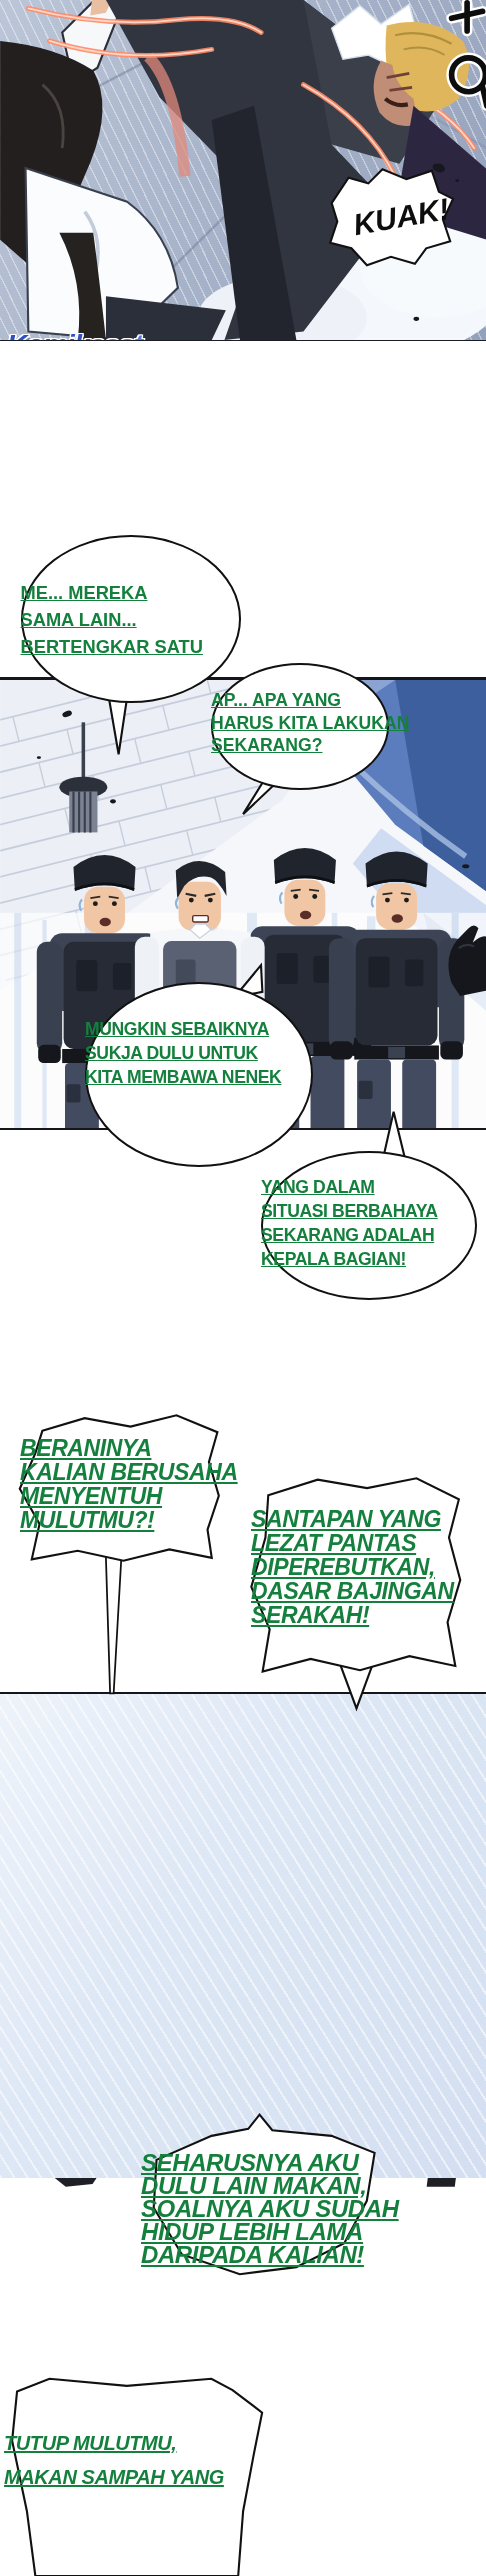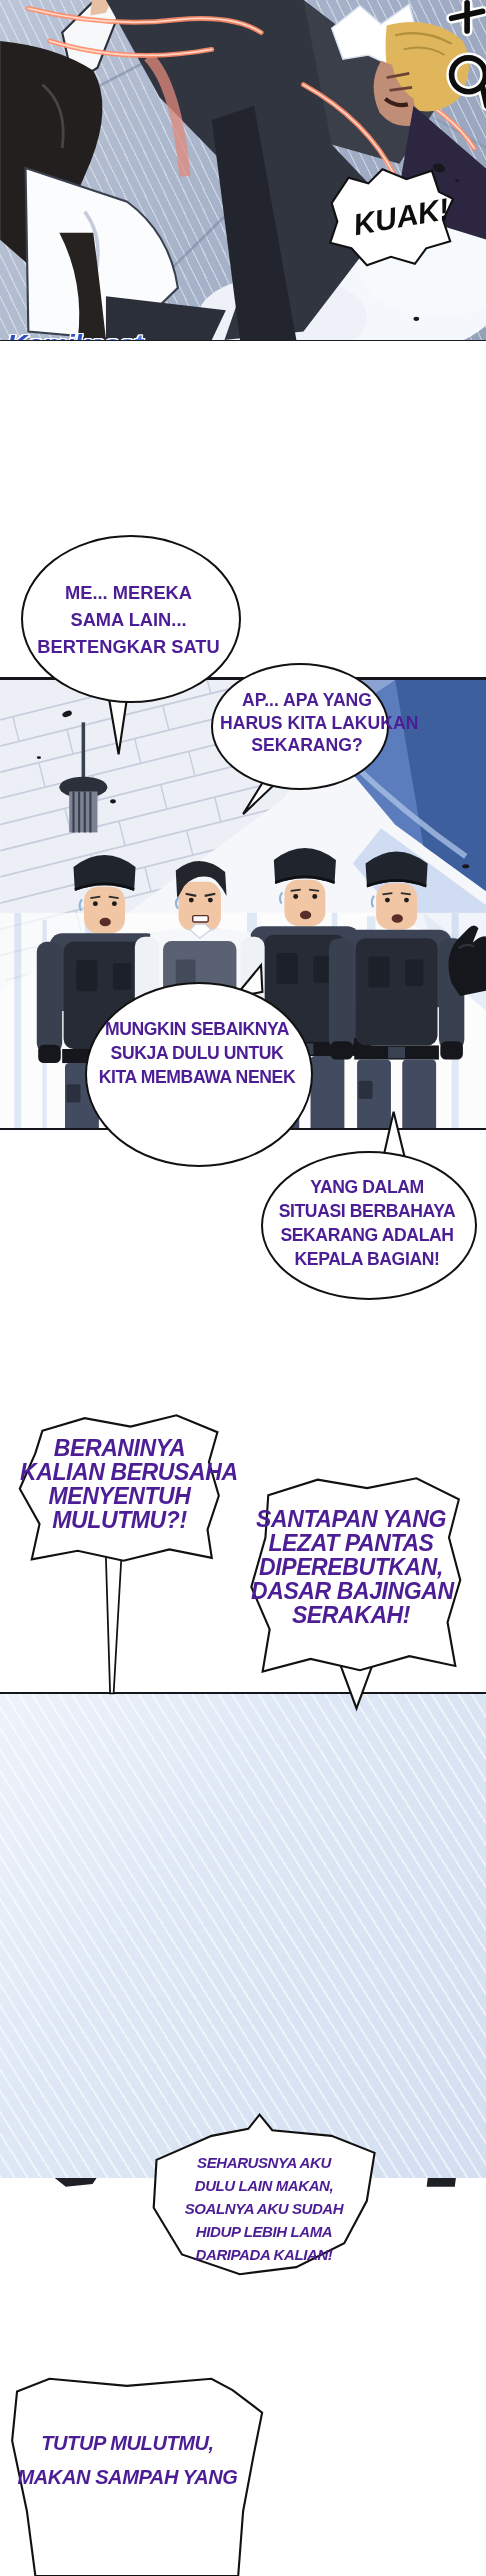--- a/index.html
+++ b/index.html
@@ -15,21 +15,21 @@
   #panel2{top:677px;height:448px;border-top:3.5px solid #14161c;border-bottom:2.8px solid #14161c;
     background:#f5f7fb;}
   #panel3{top:1692px;height:512px;border-top:2.1px solid #14161c;background:transparent;}
   #panel3 .p3bg{position:absolute;left:0;top:0;width:487px;height:484px;
     background:
       repeating-linear-gradient(58deg, rgba(255,255,255,.55) 0 2.1px, rgba(255,255,255,0) 2.1px 11.3px),
       linear-gradient(125deg,#eef3fa 0%,#dde7f5 40%,#d3dff1 100%);}
   
   .bubble{position:absolute;background:#ffffff;border:2.1px solid #111;}
   .ellipse{border-radius:50%;}
-  .btxt{position:absolute;color:#4c1d95;font-weight:700;text-align:center;white-space:nowrap;}
+  .btxt{position:absolute;color:#15803d;font-weight:700;text-align:left;white-space:nowrap;text-decoration:underline;}
   .btxt span{display:block;}
   .upright{font-size:17.6px;line-height:23px;letter-spacing:-0.4px;}
   .b1t{font-size:18.3px;line-height:27px;}
   .b2t{font-size:17.6px;line-height:22.6px;}
   .shout{font-style:italic;font-size:23px;line-height:24px;letter-spacing:-0.4px;}
   .tail{position:absolute;}
   .kuak-text{position:absolute;font-style:italic;font-weight:700;font-size:30px;color:#0d0d0d;
     transform:rotate(-10deg);}
   
   #watermark{position:absolute;left:7px;top:329px;width:141px;height:40px;}
@@ -371,21 +371,21 @@
 <div class="btxt b1t" style="left:20.5px;top:579px;width:216px">
   <span>ME... MEREKA</span>
   <span>SAMA LAIN...</span>
   <span>BERTENGKAR SATU</span>
 </div>
 
 <svg class="tail" style="left:233px;top:762px" width="71" height="55" viewBox="0 0 100 78">
   <polygon points="56,6 92,0 14,74" fill="#fff" stroke="#111" stroke-width="3"></polygon>
 </svg>
 <div class="bubble ellipse" style="left:211px;top:663px;width:174px;height:123px"></div>
-<div class="btxt b2t" style="left:220px;top:689px;width:174px">
+<div class="btxt b2t" style="left:211px;top:689px;width:174px">
   <span>AP... APA YANG</span>
   <span>HARUS KITA LAKUKAN</span>
   <span>SEKARANG?</span>
 </div>
 
 <svg class="tail" style="left:226px;top:961px" width="49" height="42" viewBox="0 0 70 60">
   <polygon points="12,52 52,44 50,6" fill="#fff" stroke="#111" stroke-width="3"></polygon>
 </svg>
 <div class="bubble ellipse" style="left:85px;top:982px;width:224px;height:181px"></div>
 <div class="btxt upright" style="left:85px;top:1017px;width:224px;line-height:24px">
@@ -424,21 +424,21 @@
   <span>SANTAPAN YANG</span>
   <span>LEZAT PANTAS</span>
   <span>DIPEREBUTKAN,</span>
   <span>DASAR BAJINGAN</span>
   <span>SERAKAH!</span>
 </div>
 
 <svg class="abs" style="left:141px;top:2109px" width="247" height="173" viewBox="0 0 350 245">
   <polygon points="22,72 100,38 152,28 168,8 186,30 270,38 331,62 320,130 288,190 220,224 140,234 58,206 18,140" fill="#fff" stroke="#111" stroke-width="3"></polygon>
 </svg>
-<div class="btxt shout" style="left:151px;top:2151px;width:226px;font-size:15px;line-height:23px">
+<div class="btxt shout" style="left:141px;top:2151px;width:226px;font-size:24px;line-height:23px">
   <span>SEHARUSNYA AKU</span>
   <span>DULU LAIN MAKAN,</span>
   <span>SOALNYA AKU SUDAH</span>
   <span>HIDUP LEBIH LAMA</span>
   <span>DARIPADA KALIAN!</span>
 </div>
 
 <svg class="abs" style="left:0;top:2376px" width="282" height="200" viewBox="0 0 400 284">
   <polygon points="24,22 70,4 180,14 300,4 330,20 372,52 360,112 345,192 338,284 50,284 38,192 17,92" fill="#fff" stroke="#111" stroke-width="3"></polygon>
 </svg>

